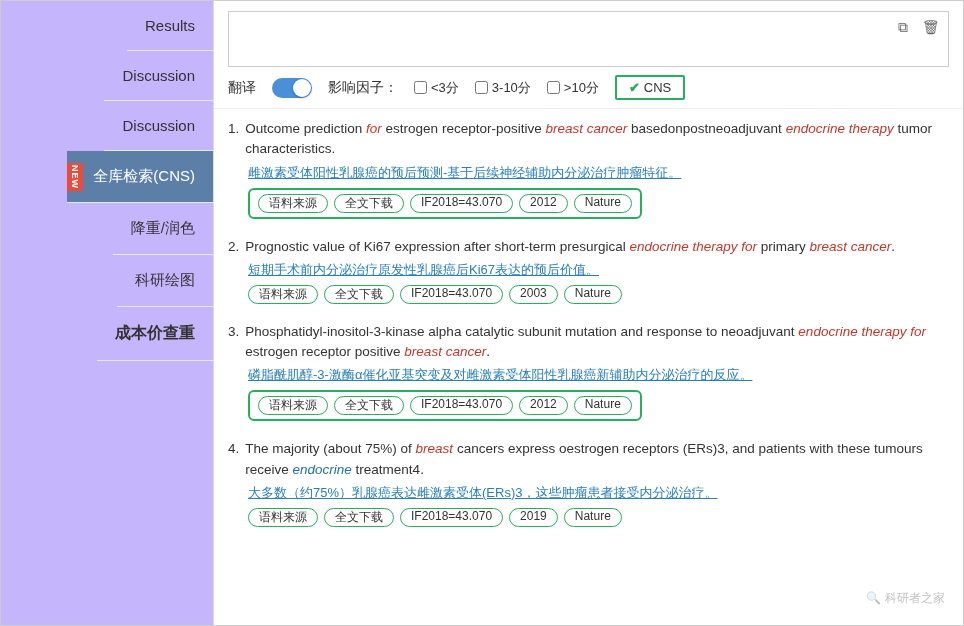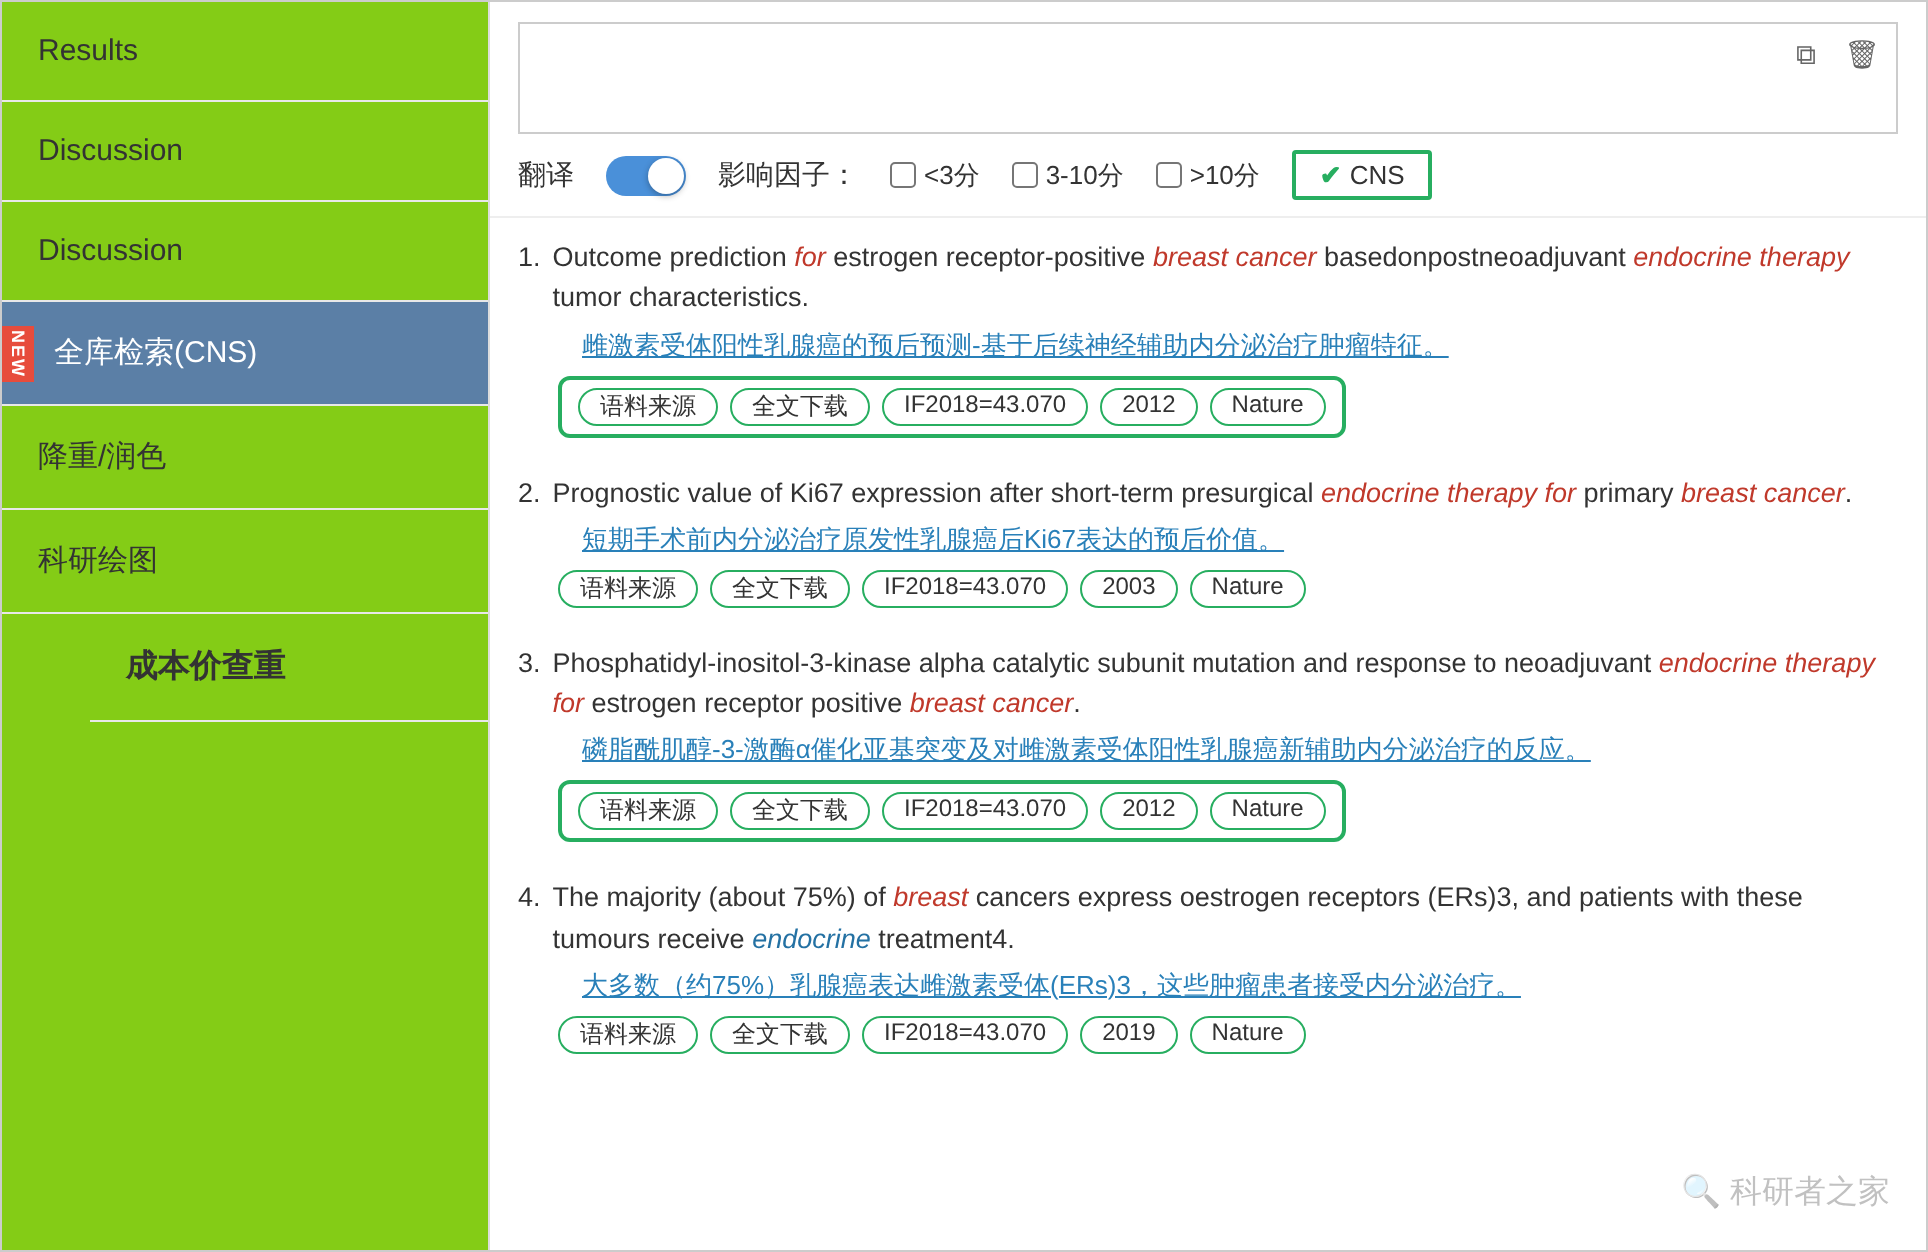--- a/index.html
+++ b/index.html
@@ -16,26 +16,27 @@
       width: 964px;
       min-height: 626px;
       background: #fff;
       border: 1px solid #ccc;
       box-shadow: 2px 2px 8px rgba(0,0,0,0.2);
       display: flex;
       overflow: hidden;
     }
     
     .sidebar {
-      width: 244px;
-      background: #84cc16;
+      width: 213px;
+      background: #c4b5fd;
       border-right: 1px solid #ddd;
       display: flex;
       flex-direction: column;
       flex-shrink: 0;
+      align-items: flex-end;
     }
     .sidebar-item {
       padding: 16px 18px;
       font-size: 15px;
       color: #333;
       cursor: pointer;
       border-bottom: 1px solid #e8e8e8;
       position: relative;
     }
     .sidebar-item.active {
@@ -169,21 +170,21 @@
       color: #333;
     }
     .title-text {
       flex: 1;
     }
     .italic-red { color: #c0392b; font-style: italic; }
     .italic-blue { color: #2471a3; font-style: italic; }
     .translated {
       font-size: 13px;
       color: #2980b9;
-      margin: 3px 0 6px 32px;
+      margin: 3px 0 6px 20px;
       text-decoration: underline;
       cursor: pointer;
     }
     .tag-row {
       display: flex;
       gap: 6px;
       margin-left: 20px;
       flex-wrap: wrap;
     }
     .tag {
@@ -203,21 +204,21 @@
       gap: 6px;
       margin-left: 20px;
     }
 
     
     .watermark {
       position: absolute;
       bottom: 18px;
       right: 18px;
       color: rgba(100,100,100,0.4);
-      font-size: 16px;
+      font-size: 12px;
       pointer-events: none;
     }
 
     .window-inner {
       position: relative;
       flex: 1;
       display: flex;
       flex-direction: column;
       overflow: hidden;
     }

